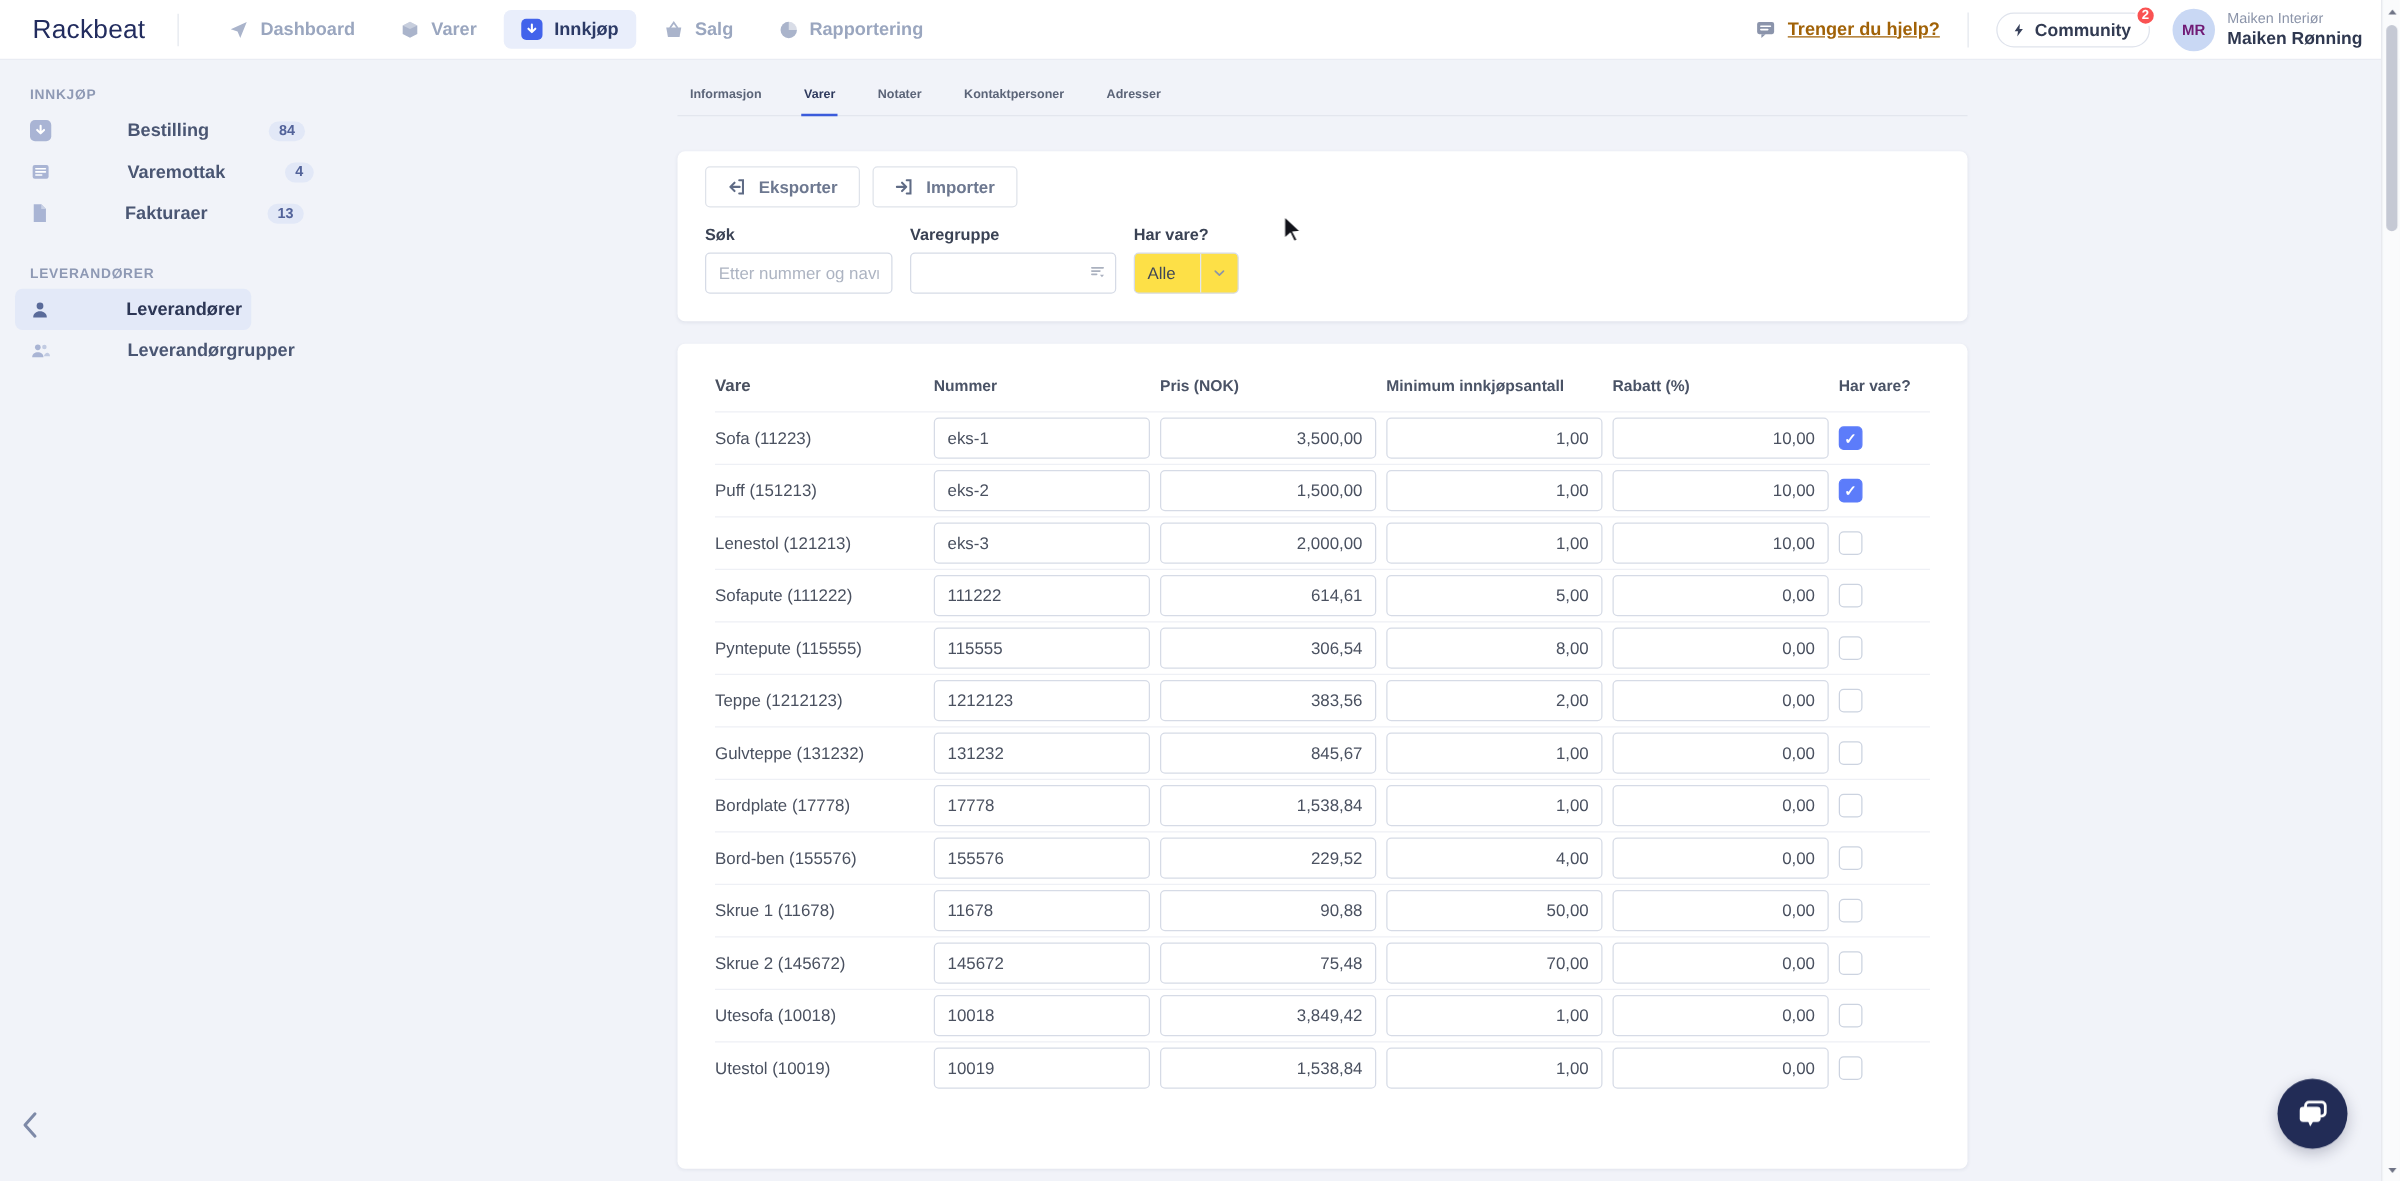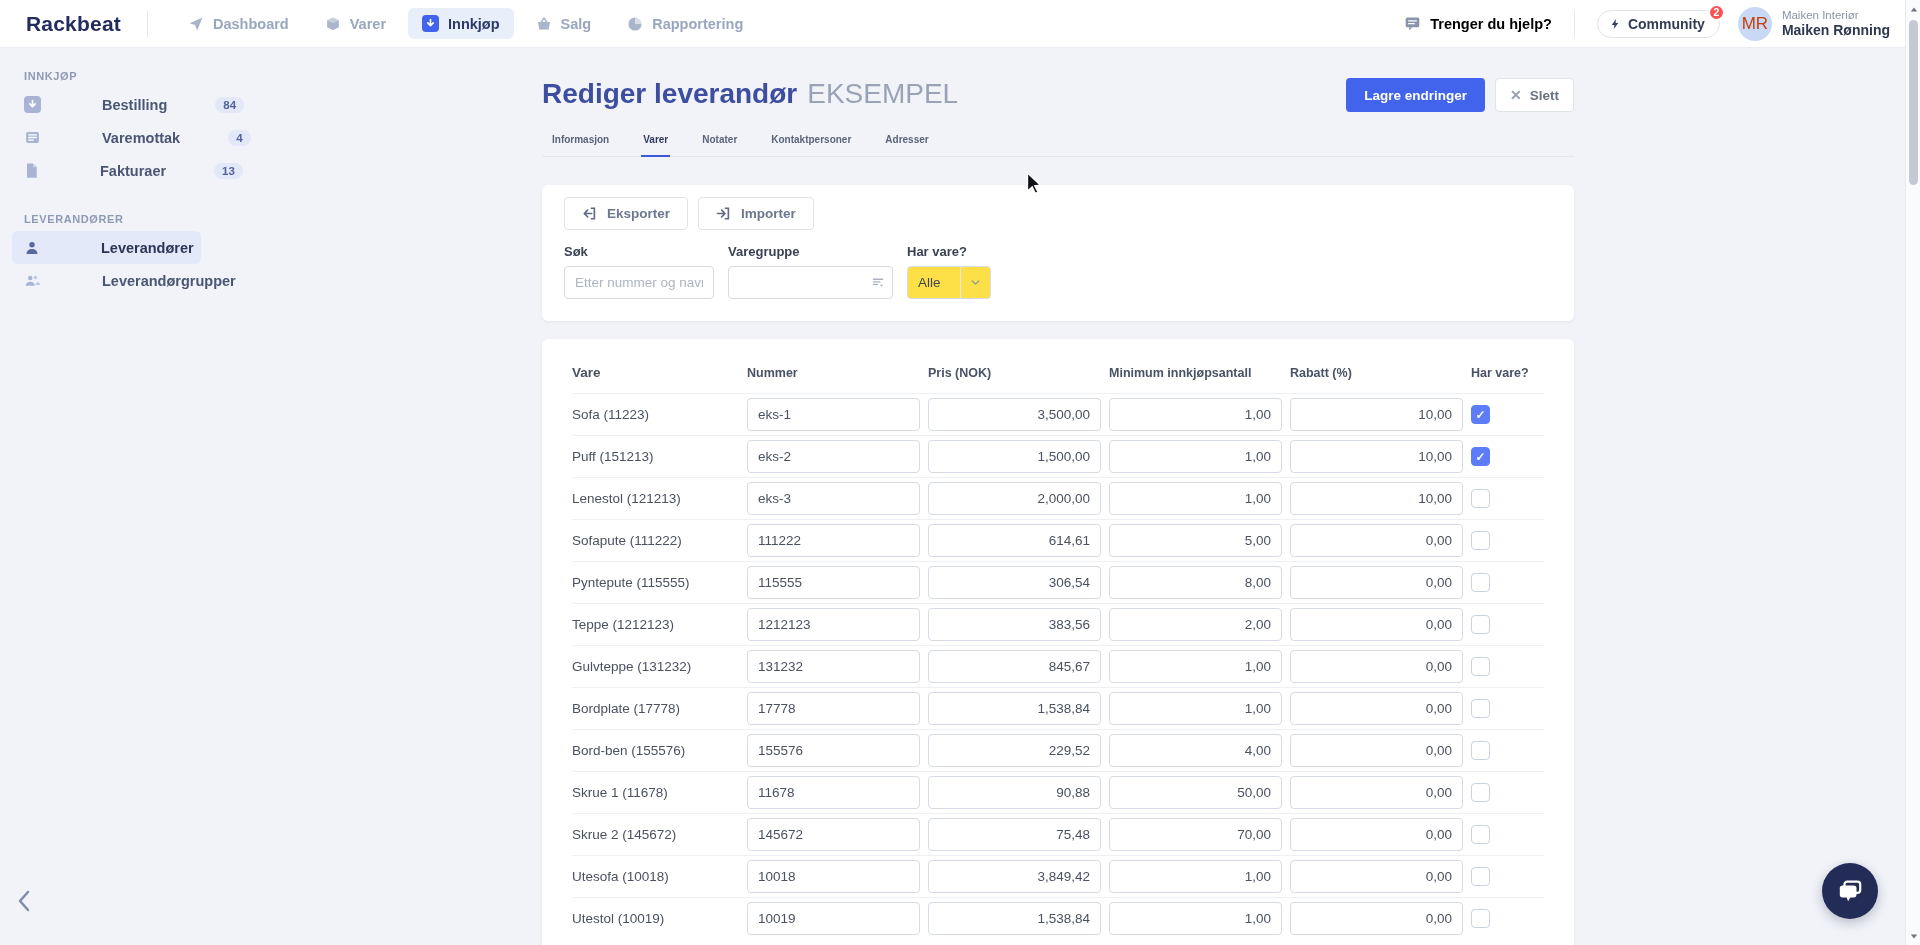--- a/index.html
+++ b/index.html
@@ -2,41 +2,41 @@
 <html><head>
 <meta charset="utf-8">
 <style>
   * { margin:0; padding:0; box-sizing:border-box; }
   html,body { width:1920px; height:945px; overflow:hidden; }
   body { font-family:"Liberation Sans", sans-serif; background:#f1f3f9; color:#3f4757; }
 
   
   .topbar { position:fixed; top:0; left:0; right:0; height:48px; background:#fff;
             border-bottom:1px solid #e9ecf3; display:flex; align-items:center; z-index:30; }
-  .logo { font-size:21px; font-weight:700; color:#222c5e; padding:0 26px; letter-spacing:.2px; cursor:pointer; }
+  .logo { font-size:21px; font-weight:400; color:#222c5e; padding:0 26px; letter-spacing:.2px; cursor:pointer; }
   .topbar-divider { width:1px; height:26px; background:#e4e7ee; margin-right:26px; }
   .main-nav { display:flex; align-items:center; gap:8px; }
   .nav-item { display:flex; align-items:center; gap:9px; padding:7px 14px; border-radius:6px;
               color:#9aa6bf; font-size:14.5px; font-weight:600; cursor:pointer; text-decoration:none; }
   .nav-item .nico { display:flex; color:#aab4cb; }
   .nav-item.active { background:#e9eefb; color:#2c3a66; }
   .sq-icon { width:17px; height:17px; border-radius:4px; background:#4263eb; display:flex; align-items:center; justify-content:center; }
   .sq-icon.grey { background:#a9b4d4; }
   .topbar-right { margin-left:auto; display:flex; align-items:center; padding-right:30px; }
-  .help { display:flex; align-items:center; gap:9px; font-size:14.5px; font-weight:700; color:#000000; cursor:pointer; }
+  .help { display:flex; align-items:center; gap:9px; font-size:14.5px; font-weight:700; color:#a16207; cursor:pointer;text-decoration:underline; }
   .help .nico { color:#8b94ab; display:flex; }
   .tr-divider { width:1px; height:28px; background:#e4e7ee; margin:0 22px; }
   .community { position:relative; display:flex; align-items:center; gap:7px; border:1px solid #dfe3ec;
                border-radius:16px; padding:5px 14px 5px 11px; font-size:14px; font-weight:700; color:#323b52; cursor:pointer; background:#fff; }
   .community .nico { color:#39425c; display:flex; }
   .badge-red { position:absolute; top:-7px; right:-6px; min-width:17px; height:17px; border-radius:9px;
                background:#fa5252; color:#fff; font-size:10.5px; font-weight:700; display:flex;
                align-items:center; justify-content:center; border:2px solid #fff; padding:0 3px; }
-  .avatar { width:34px; height:34px; border-radius:50%; background:#c9d8f4; color:#c2410c; font-weight:400;
-            font-size:17px; display:flex; align-items:center; justify-content:center; margin-left:18px; cursor:pointer; }
+  .avatar { width:34px; height:34px; border-radius:50%; background:#c9d8f4; color:#701a75; font-weight:700;
+            font-size:12px; display:flex; align-items:center; justify-content:center; margin-left:18px; cursor:pointer; }
   .user-meta { margin-left:10px; line-height:1.25; }
   .user-meta .company { font-size:11.5px; color:#8b94a9; }
   .user-meta .uname { font-size:14px; color:#2f3850; font-weight:600; }
 
   
   .sidebar { position:fixed; top:48px; left:0; bottom:0; width:211px; background:#f1f3f9; padding-top:22px; z-index:20; }
   .section-title { font-size:11px; font-weight:700; letter-spacing:.6px; color:#8e99b4; padding:0 0 6px 24px; }
   .section-title.second { margin-top:26px; }
   .side-item { display:flex; align-items:center; height:33px; margin:0 10px 0 12px; padding:0 10px 0 12px;
                border-radius:6px; color:#46507058; cursor:pointer; text-decoration:none;gap:48px; }
@@ -252,32 +252,20 @@
 </aside>
 
 <span class="collapse-chevron">
   <svg width="16" height="24" viewBox="0 0 16 24">
       <path d="M12 3 L4 12 L12 21" stroke="currentColor" stroke-width="2.4" fill="none" stroke-linecap="round" stroke-linejoin="round"></path>
     </svg>
 </span>
 
 <div class="main">
   <div class="content">
-    <div class="page-head">
-      <h1>
-        <span>Rediger leverandør</span><span class="suffix">EKSEMPEL</span>
-      </h1>
-      <div class="head-actions">
-        <button class="btn-primary">Lagre endringer</button>
-        <button class="btn-ghost">
-          <span class="x">✕</span>
-          <span>Slett</span>
-        </button>
-      </div>
-    </div>
 
     <div class="tabs">
       <span class="tab">Informasjon</span>
       <span class="tab active">Varer</span>
       <span class="tab">Notater</span>
       <span class="tab">Kontaktpersoner</span>
       <span class="tab">Adresser</span>
     </div>
 
     <div class="card filter-card">

